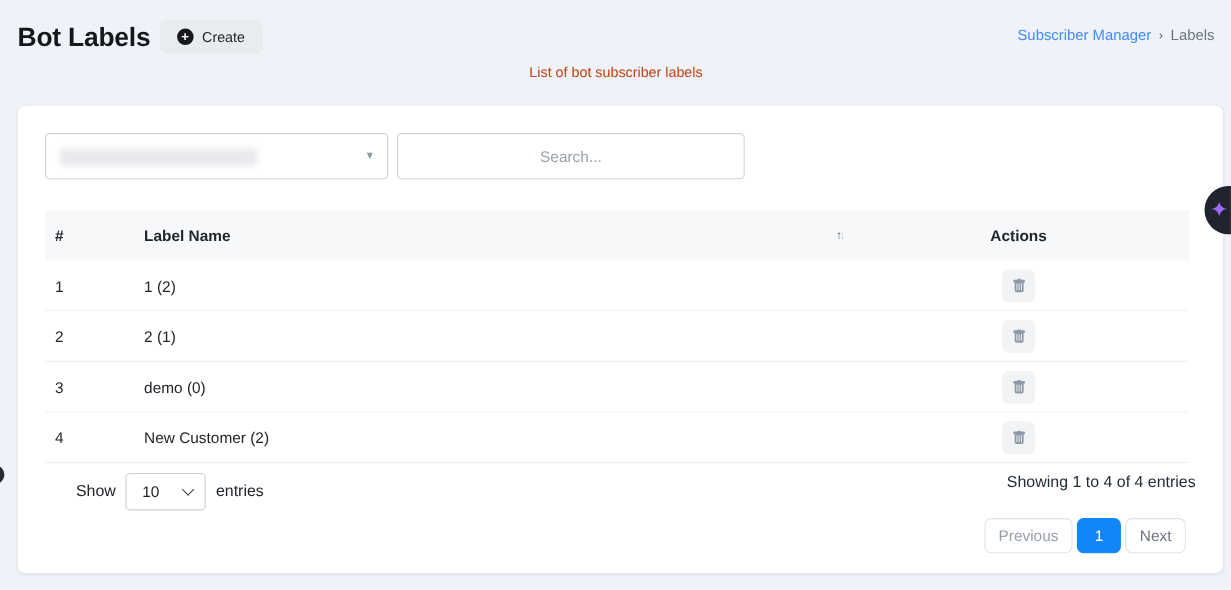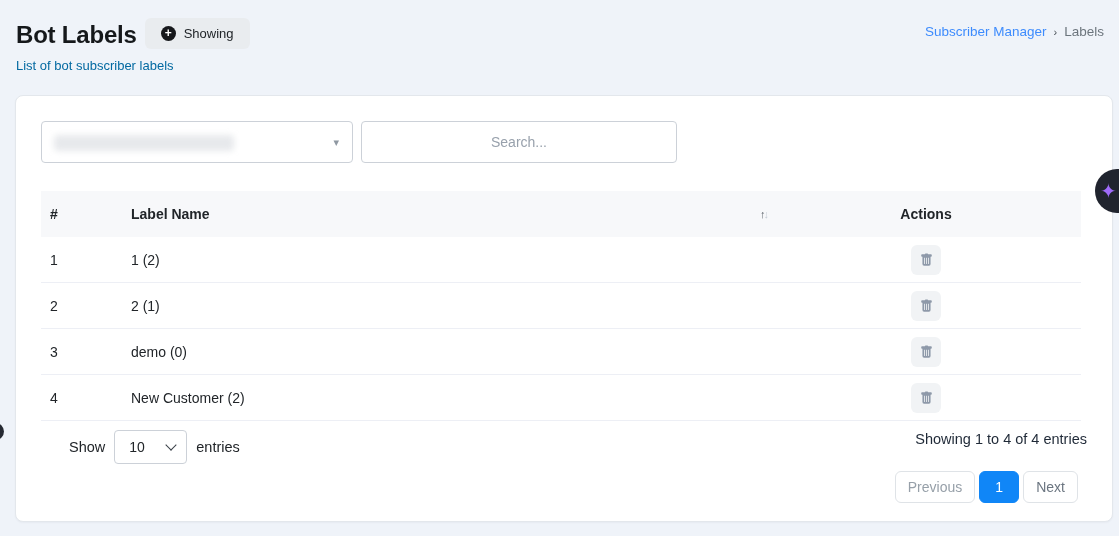--- a/index.html
+++ b/index.html
@@ -19,21 +19,21 @@
     display:inline-flex; align-items:center; gap:8px;
     background:#e9ecef; border:none; border-radius:6px;
     height:31px; padding:0 16px; font-size:13px; color:#212529;
     font-family:inherit; cursor:pointer;
   }
   .plus-circle {
     width:15px; height:15px; border-radius:50%;
     background:#16181b; color:#fff; font-size:12px; font-weight:700;
     line-height:15px; text-align:center; display:inline-block;
   }
-  .subtitle { margin-top:9px; font-size:13px; color:#0369a1; }
+  .subtitle { margin-top:9px; font-size:13px; color:#c2410c;text-align:center; }
   .breadcrumb { position:absolute; right:0; top:6px; font-size:13.5px; display:flex; align-items:center;text-align:center; }
   .bc-link { color:#3d8bfd; text-decoration:none; cursor:pointer; }
   .bc-sep { color:#495057; margin:0 7px; font-size:11px; }
   .bc-current { color:#6c757d; }
 
   
   .card {
     position:absolute; left:15px; top:95px; width:1098px; height:427px;
     background:#ffffff; border:1px solid #e3e7ec; border-radius:8px;
     box-shadow:0 1px 2px rgba(20,30,50,0.04);
@@ -114,21 +114,21 @@
   }
 </style>
 </head>
 <body>
 
 <div class="page-header">
   <div class="title-row">
     <h1 class="page-title">Bot Labels</h1>
     <button class="create-btn" type="button">
       <span class="plus-circle">+</span>
-      <span>Showing</span>
+      <span>Create</span>
     </button>
   </div>
   <div class="subtitle">List of bot subscriber labels</div>
   <div class="breadcrumb">
     <a class="bc-link">Subscriber Manager</a>
     <span class="bc-sep">›</span>
     <span class="bc-current">Labels</span>
   </div>
 </div>
 

